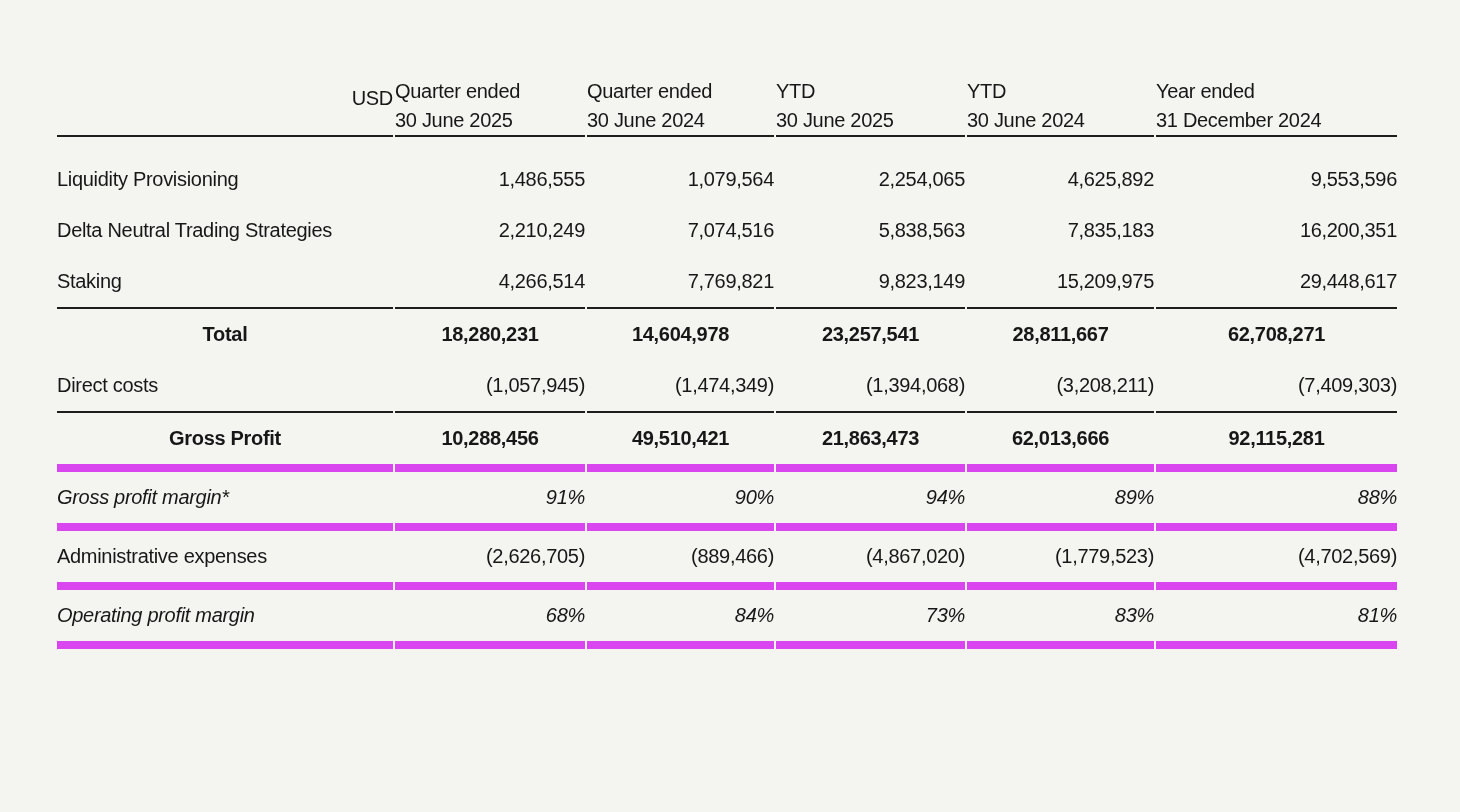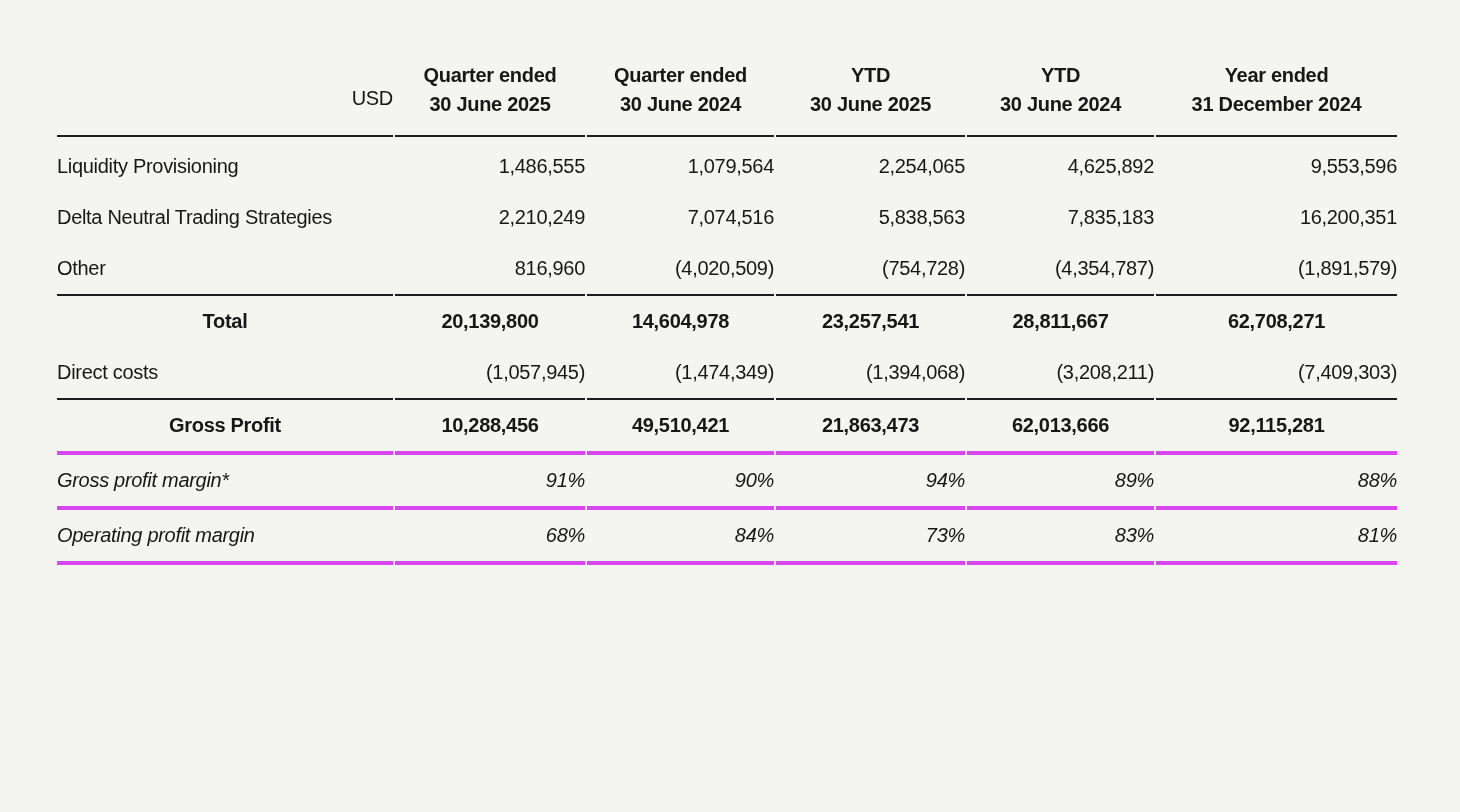--- a/index.html
+++ b/index.html
@@ -35,45 +35,44 @@
   th, td {
     padding: 0;
     margin: 0;
     font-weight: 400;
     white-space: nowrap;
     overflow: visible;
   }
   thead th {
     height: 87px;
     vertical-align: bottom;
-    padding-bottom: 16px;
     border-bottom: 2px solid #1d1d1d;
-    text-align: center;
-    font-weight: 700;
+    text-align: left;
+    font-weight: 400;
     line-height: 29px;
   }
   thead th.usd {
     text-align: right;
     font-weight: 400;
     padding-bottom: 22px;
   }
   thead .hline { display: block; }
 
   tbody td {
     height: 51px;
     vertical-align: middle;
     text-align: right;
     font-variant-numeric: tabular-nums;
   }
   tbody td.label { text-align: left; }
 
-  tr.first-body-row td { padding-top: 4px; }
+  tr.first-body-row td { padding-top: 17px; }
 
   tr.rule-above td { border-top: 2px solid #1d1d1d; }
-  tr.rule-below td { border-bottom: 4px solid #d946ef; }
+  tr.rule-below td { border-bottom: 8px solid #d946ef; }
 
   tr.style-bold td { font-weight: 700; text-align: center; }
   tr.style-italic td { font-style: italic; margin-left: 20px; }
 </style>
 </head>
 <body>
 
 <div class="sheet">
   <table class="fin">
     <colgroup>
@@ -128,33 +127,33 @@
   <tr class="style-normal">
     <td class="label">Delta Neutral Trading Strategies</td>
     <td class="val">2,210,249</td>
     <td class="val">7,074,516</td>
     <td class="val">5,838,563</td>
     <td class="val">7,835,183</td>
     <td class="val">16,200,351</td>
   </tr>
 
 
-
   <tr class="style-normal">
-    <td class="label">Other</td>
-    <td class="val">816,960</td>
-    <td class="val">(4,020,509)</td>
-    <td class="val">(754,728)</td>
-    <td class="val">(4,354,787)</td>
-    <td class="val">(1,891,579)</td>
-  </tr>
+    <td class="label">Staking</td>
+    <td class="val">4,266,514</td>
+    <td class="val">7,769,821</td>
+    <td class="val">9,823,149</td>
+    <td class="val">15,209,975</td>
+    <td class="val">29,448,617</td>
+  </tr>
+
 
   <tr class="style-bold rule-above">
     <td class="label">Total</td>
-    <td class="val">20,139,800</td>
+    <td class="val">18,280,231</td>
     <td class="val">14,604,978</td>
     <td class="val">23,257,541</td>
     <td class="val">28,811,667</td>
     <td class="val">62,708,271</td>
   </tr>
 
   <tr class="style-normal">
     <td class="label">Direct costs</td>
     <td class="val">(1,057,945)</td>
     <td class="val">(1,474,349)</td>
@@ -175,20 +174,28 @@
 
   <tr class="style-italic rule-below">
     <td class="label">Gross profit margin*</td>
     <td class="val">91%</td>
     <td class="val">90%</td>
     <td class="val">94%</td>
     <td class="val">89%</td>
     <td class="val">88%</td>
   </tr>
 
+  <tr class="style-normal rule-below">
+    <td class="label">Administrative expenses</td>
+    <td class="val">(2,626,705)</td>
+    <td class="val">(889,466)</td>
+    <td class="val">(4,867,020)</td>
+    <td class="val">(1,779,523)</td>
+    <td class="val">(4,702,569)</td>
+  </tr>
 
 
   <tr class="style-italic rule-below">
     <td class="label">Operating profit margin</td>
     <td class="val">68%</td>
     <td class="val">84%</td>
     <td class="val">73%</td>
     <td class="val">83%</td>
     <td class="val">81%</td>
   </tr>

